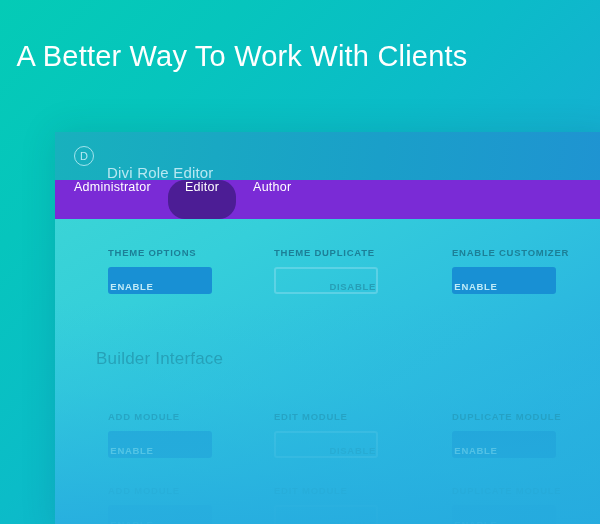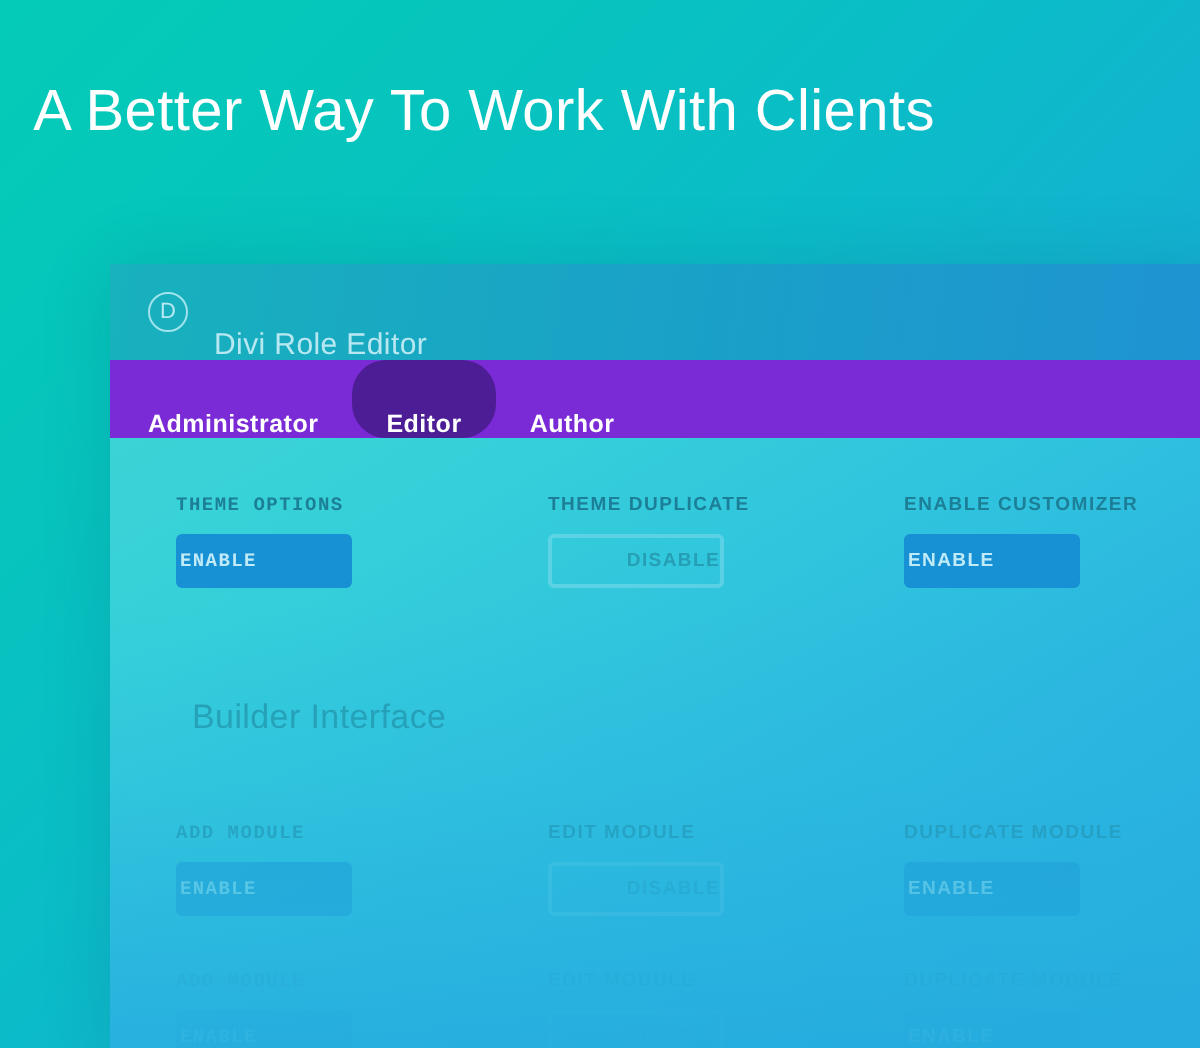--- a/index.html
+++ b/index.html
@@ -61,24 +61,24 @@
     font-size:15px; font-weight:400; letter-spacing:.2px;margin-top:32px;
   }
 
   
   .tabbar {
     position:relative; height:39px;
     background:#7a2bd6;
     display:flex; align-items:stretch;
   }
   .tab {
-    display:flex; align-items:flex-end;
+    display:flex; align-items:flex-start;
     padding:0 17px;
     color:#ffffff;
-    font-size:12.5px; font-weight:700; letter-spacing:.25px;
+    font-size:12.5px; font-weight:400; letter-spacing:.25px;
     white-space:nowrap;
     border-radius:17px;
   }
   .tab:first-child { padding-left:19px; }
   .tab.active { background:#4c1d95; }
 
   
   .card-body {
     position:relative;
     height:313px;
@@ -101,36 +101,36 @@
        rgba(38,172,223,.86) 100%);
     pointer-events:none;
   }
 
   
   .row {
     position:absolute; left:0; width:560px;
     display:flex;
   }
   .col { width:178px; padding-left:41px; }
-  .col:first-child { padding-left:33px;font-family:Liberation Mono, monospace; }
+  .col:first-child { padding-left:53px; }
 
   .opt-label {
     color:#1c7f97;
     font-size:9.5px; font-weight:700;
     letter-spacing:.75px;
     margin-bottom:9px;
     white-space:nowrap;
   }
 
   
   .toggle {
     position:relative;
-    width:88px; height:27px;
+    width:104px; height:27px;
     border-radius:3px;
-    display:flex; align-items:center;
+    display:flex; align-items:flex-end;
   }
   .toggle.on  { border:2px solid #1890d4; background:#1890d4; }
   .toggle.off { border:2px solid rgba(150,225,240,.42); background:transparent; }
 
   .toggle .txt {
     flex:1; display:flex; align-items:center; justify-content:center;
     font-size:9.5px; font-weight:700; letter-spacing:.7px;
   }
   .toggle.on  .txt { color:#bfeaf7; }
   .toggle.off .txt { color:rgba(30,125,150,.55); }

